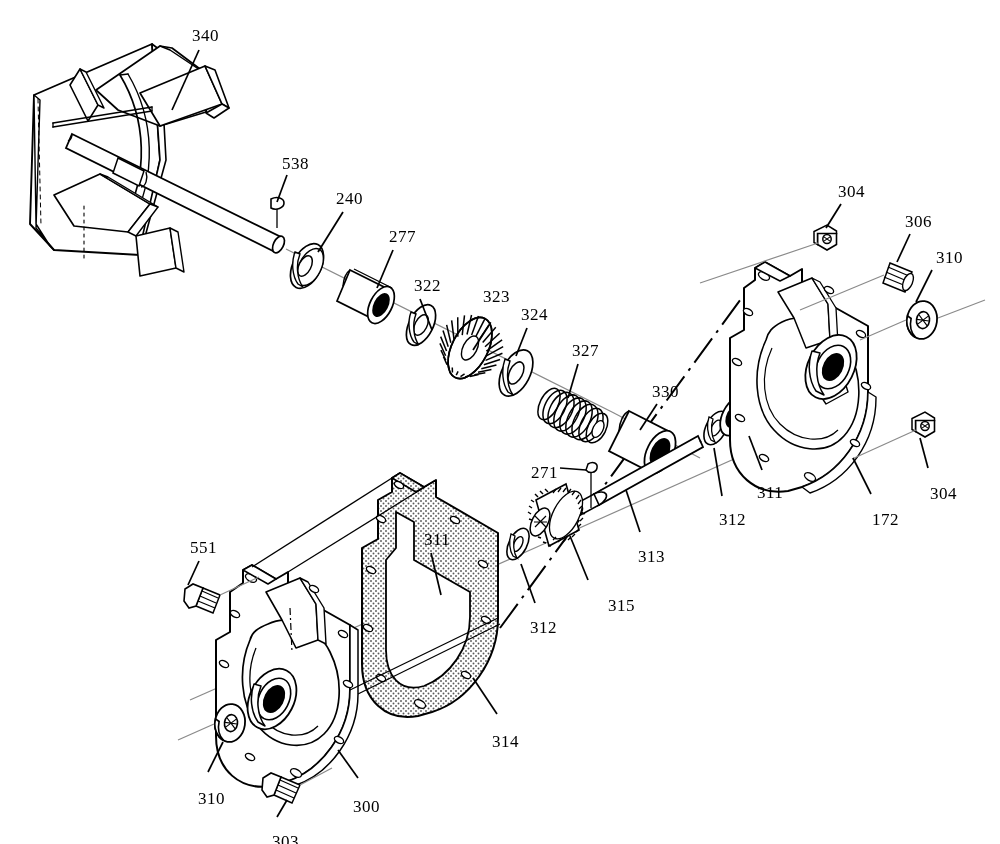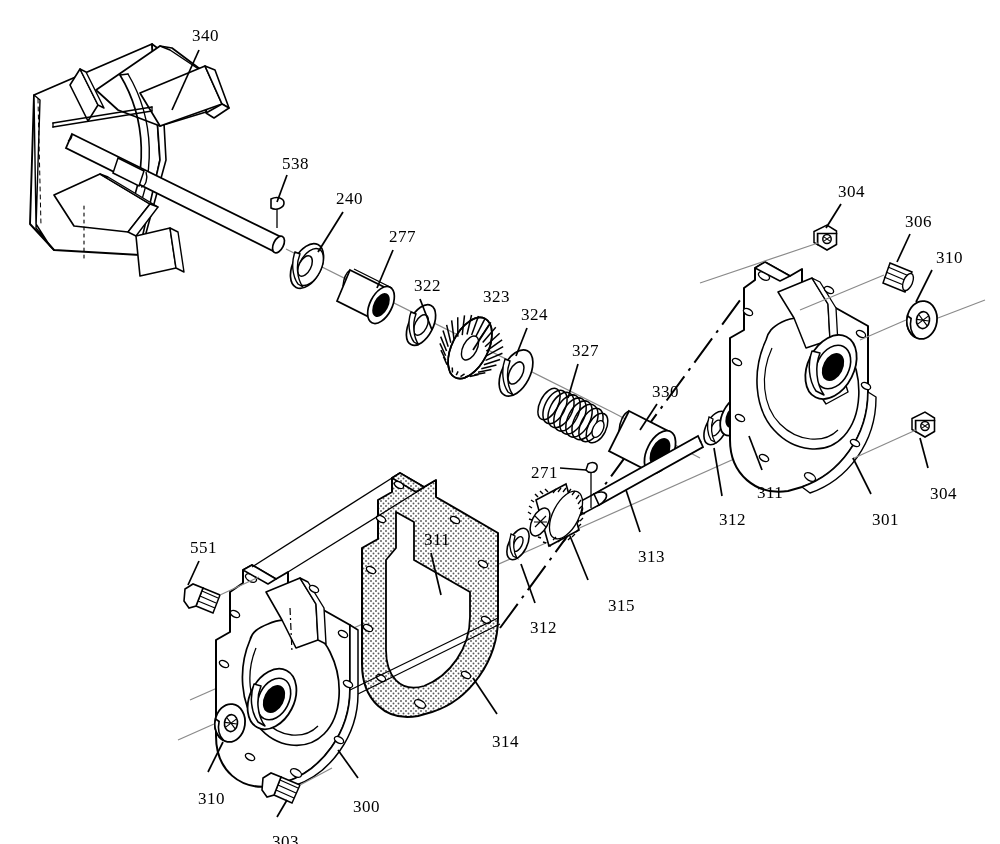--- a/index.html
+++ b/index.html
@@ -476,21 +476,21 @@
 <div class="lbl" style="left:389px;top:228px">277</div>
 <div class="lbl" style="left:414px;top:277px">322</div>
 <div class="lbl" style="left:483px;top:288px">323</div>
 <div class="lbl" style="left:521px;top:306px">324</div>
 <div class="lbl" style="left:572px;top:342px">327</div>
 <div class="lbl" style="left:652px;top:383px">330</div>
 <div class="lbl" style="left:838px;top:183px">304</div>
 <div class="lbl" style="left:905px;top:213px">306</div>
 <div class="lbl" style="left:936px;top:249px">310</div>
 <div class="lbl" style="left:930px;top:485px">304</div>
-<div class="lbl" style="left:872px;top:511px">301</div>
+<div class="lbl" style="left:872px;top:511px">172</div>
 <div class="lbl" style="left:757px;top:484px">311</div>
 <div class="lbl" style="left:719px;top:511px">312</div>
 <div class="lbl" style="left:638px;top:548px">313</div>
 <div class="lbl" style="left:531px;top:464px">271</div>
 <div class="lbl" style="left:608px;top:597px">315</div>
 <div class="lbl" style="left:530px;top:619px">312</div>
 <div class="lbl" style="left:424px;top:531px">311</div>
 <div class="lbl" style="left:492px;top:733px">314</div>
 <div class="lbl" style="left:190px;top:539px">551</div>
 <div class="lbl" style="left:198px;top:790px">310</div>

